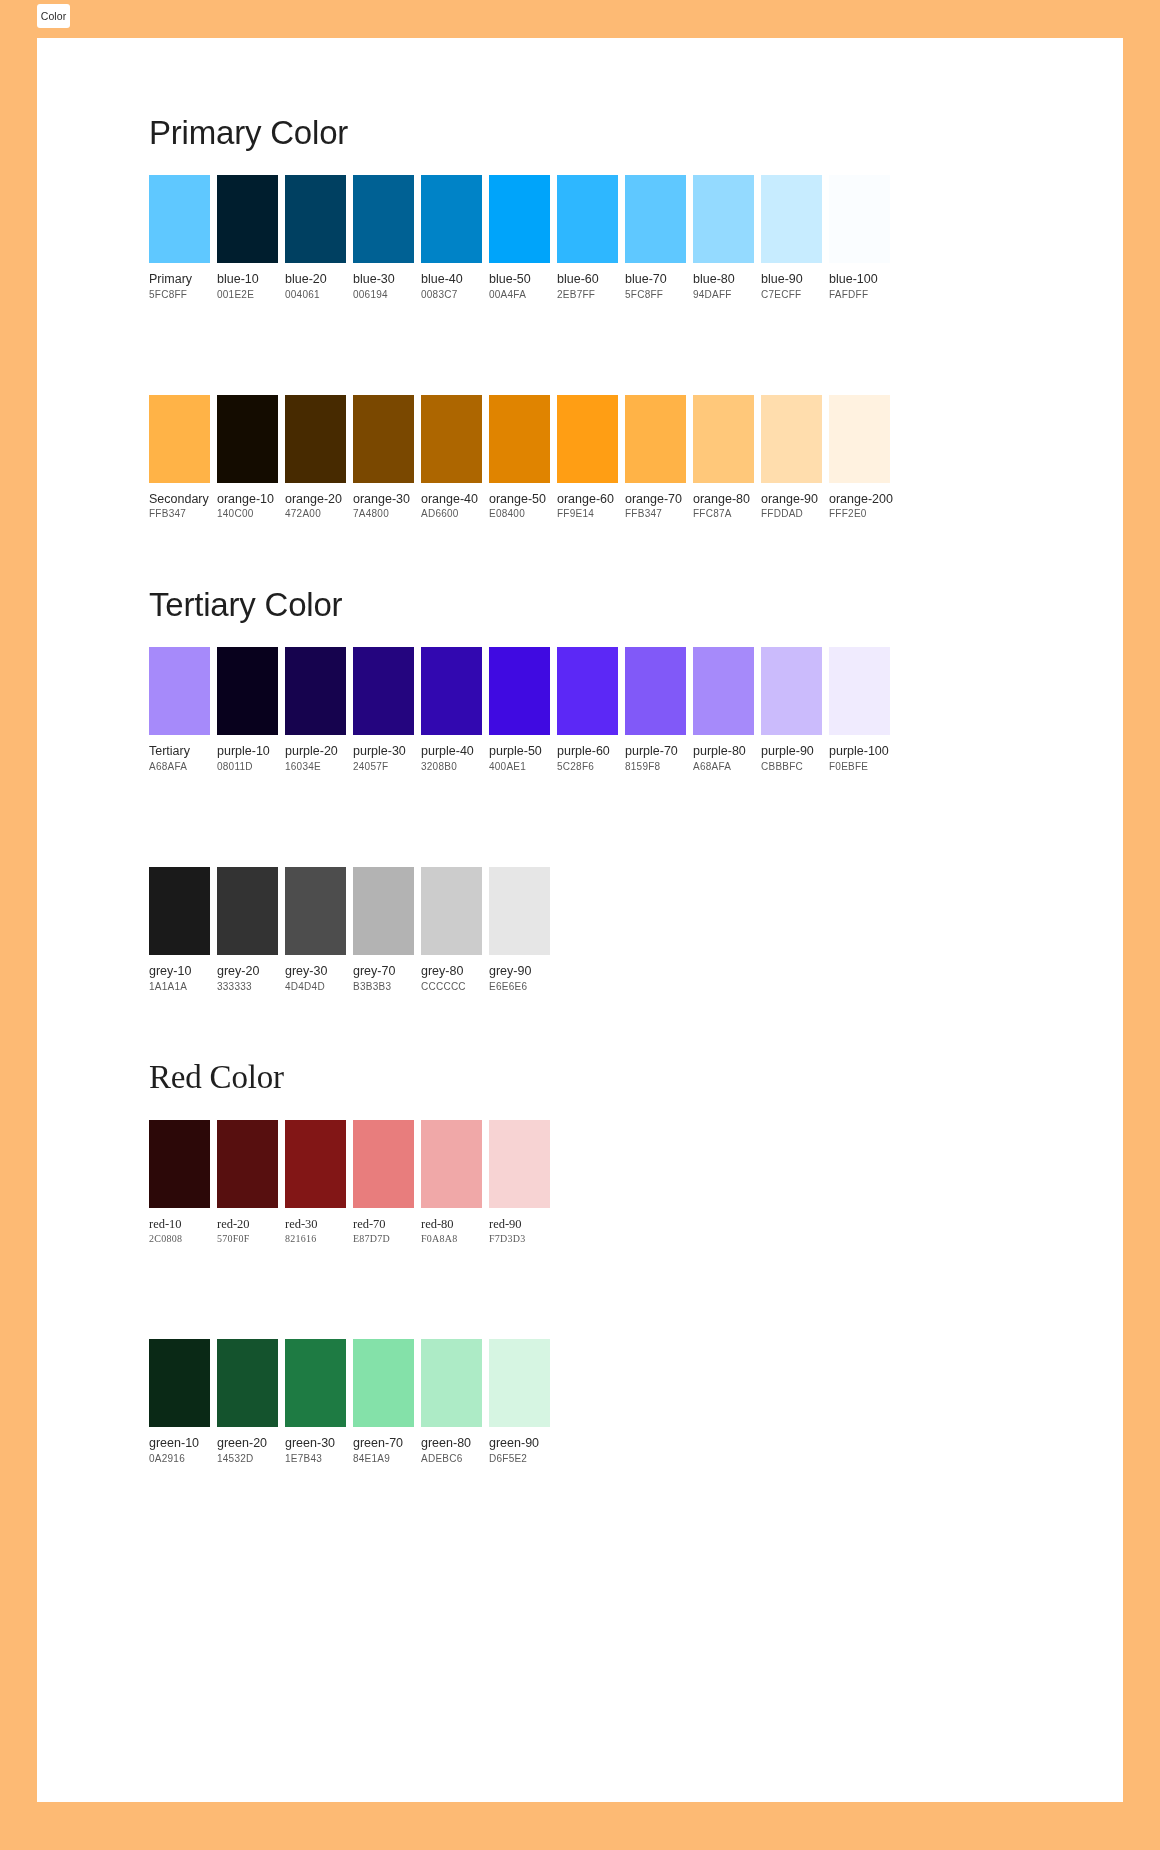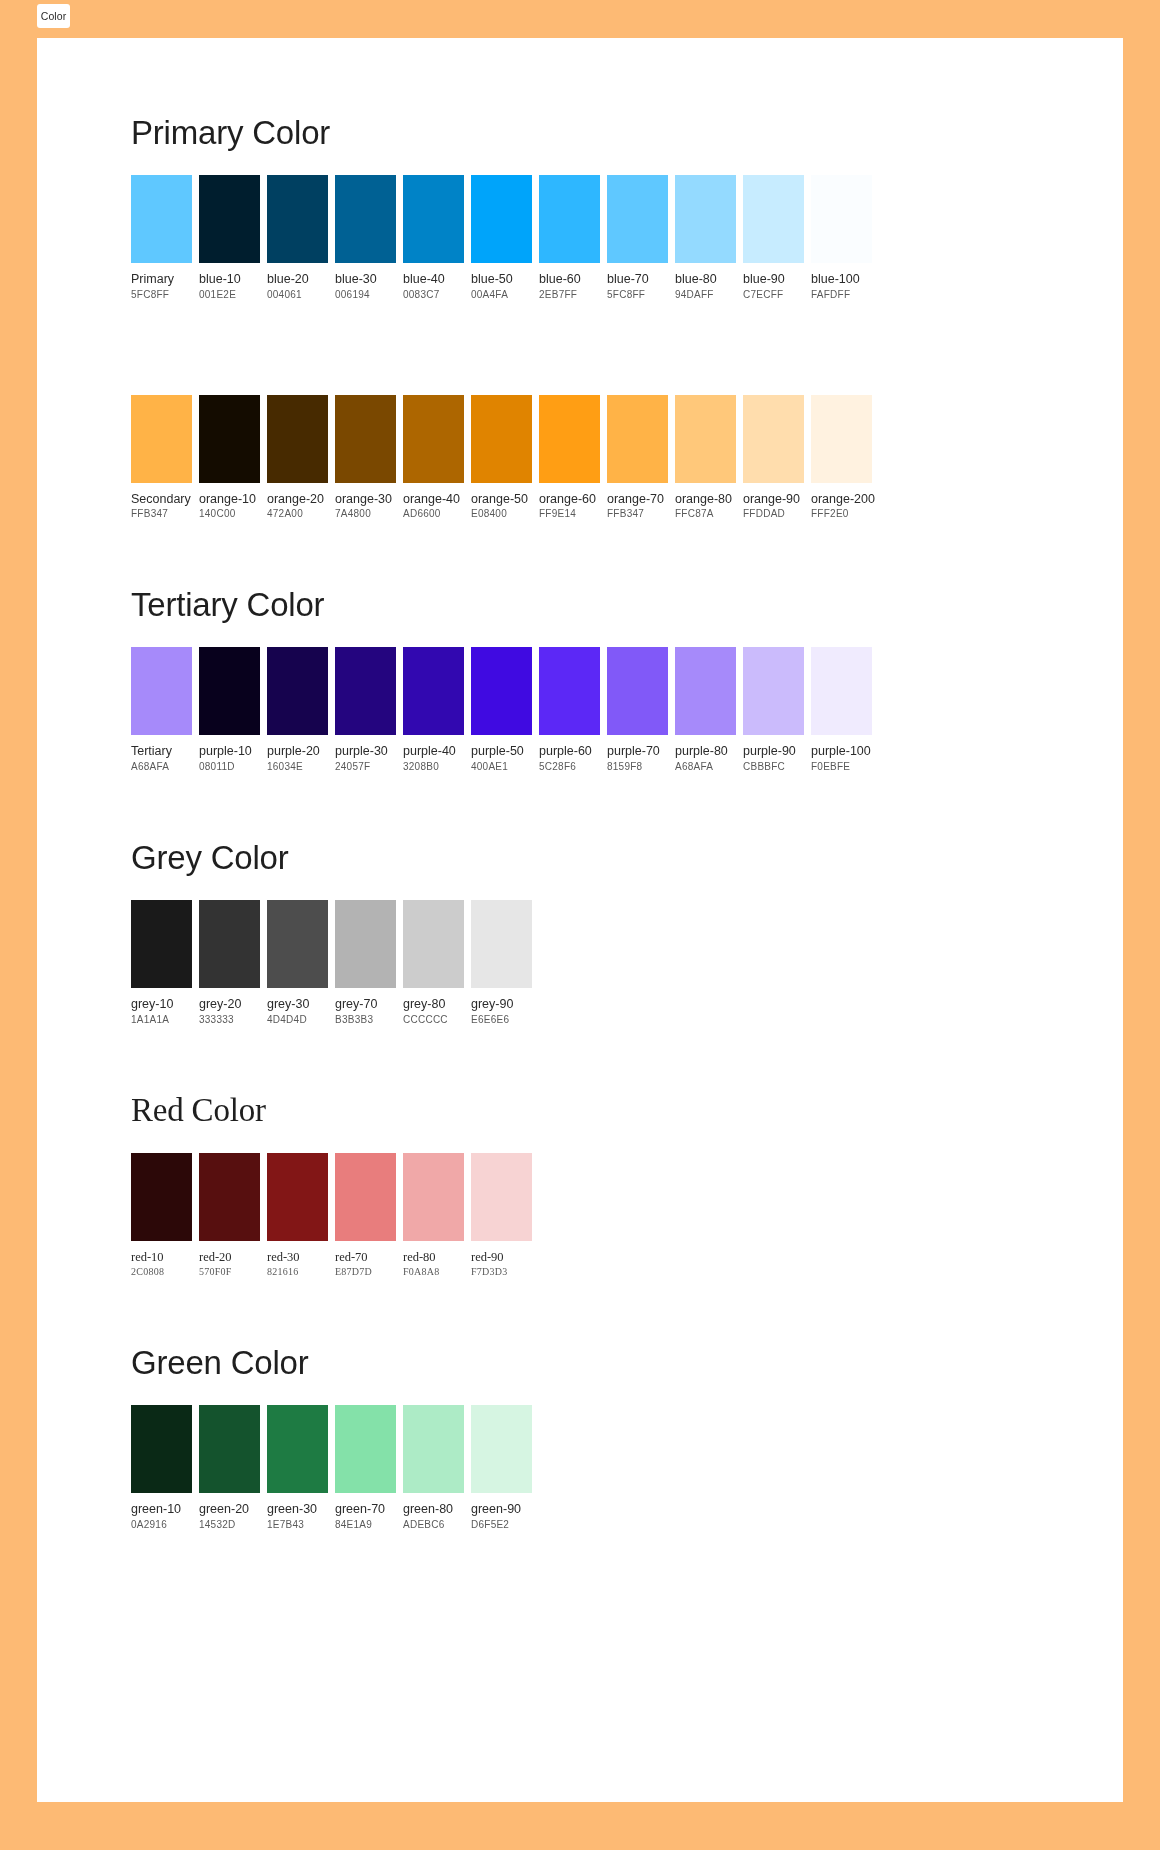--- a/index.html
+++ b/index.html
@@ -44,21 +44,22 @@
     width: 1086px;
     height: 1764px;
     background: #ffffff;
   }
 
   .content {
     padding: 0 0 0 0;
   }
 
   .section {
-    padding-left: 94px;
+    padding-left: 70px;
+    margin-left: 42px;
   }
 
   .section-title {
     font-size: 33px;
     font-weight: 400;
     color: #1f1f1f;
     letter-spacing: -0.2px;
     line-height: 1;
   }
 
@@ -363,21 +364,20 @@
             <div class="swatch-cell">
               <div class="swatch-box" style="background: rgb(240, 235, 254);"></div>
               <div class="swatch-labels">
                 <div class="swatch-name">purple-100</div>
                 <div class="swatch-hex">F0EBFE</div>
               </div>
             </div>
           </div>
         </div>
         <div class="section sec-grey">
-          <div class="section-title">Grey Color</div>
           <div class="title-gap"></div>
           <div class="swatch-row">
             <div class="swatch-cell">
               <div class="swatch-box" style="background: rgb(26, 26, 26);"></div>
               <div class="swatch-labels">
                 <div class="swatch-name">grey-10</div>
                 <div class="swatch-hex">1A1A1A</div>
               </div>
             </div>
             <div class="swatch-cell">
@@ -459,21 +459,20 @@
             <div class="swatch-cell">
               <div class="swatch-box" style="background: rgb(247, 211, 211);"></div>
               <div class="swatch-labels">
                 <div class="swatch-name">red-90</div>
                 <div class="swatch-hex">F7D3D3</div>
               </div>
             </div>
           </div>
         </div>
         <div class="section sec-green">
-          <div class="section-title">Green Color</div>
           <div class="title-gap"></div>
           <div class="swatch-row">
             <div class="swatch-cell">
               <div class="swatch-box" style="background: rgb(10, 41, 22);"></div>
               <div class="swatch-labels">
                 <div class="swatch-name">green-10</div>
                 <div class="swatch-hex">0A2916</div>
               </div>
             </div>
             <div class="swatch-cell">

